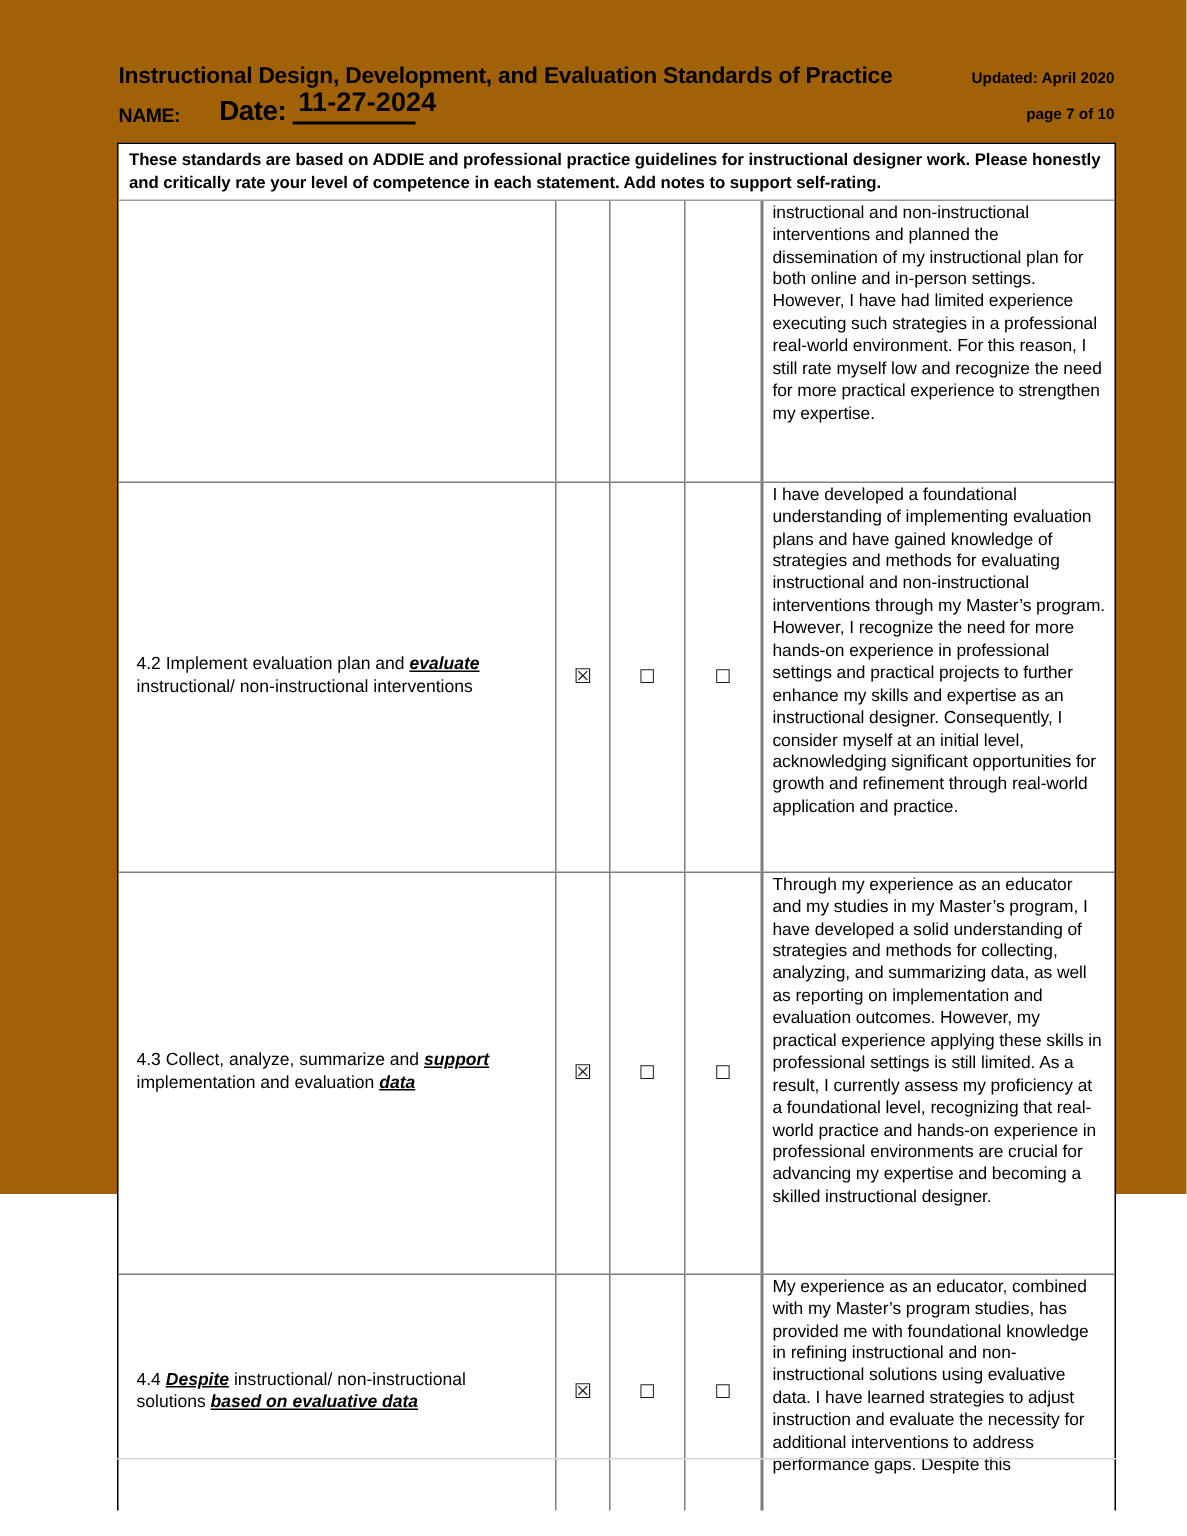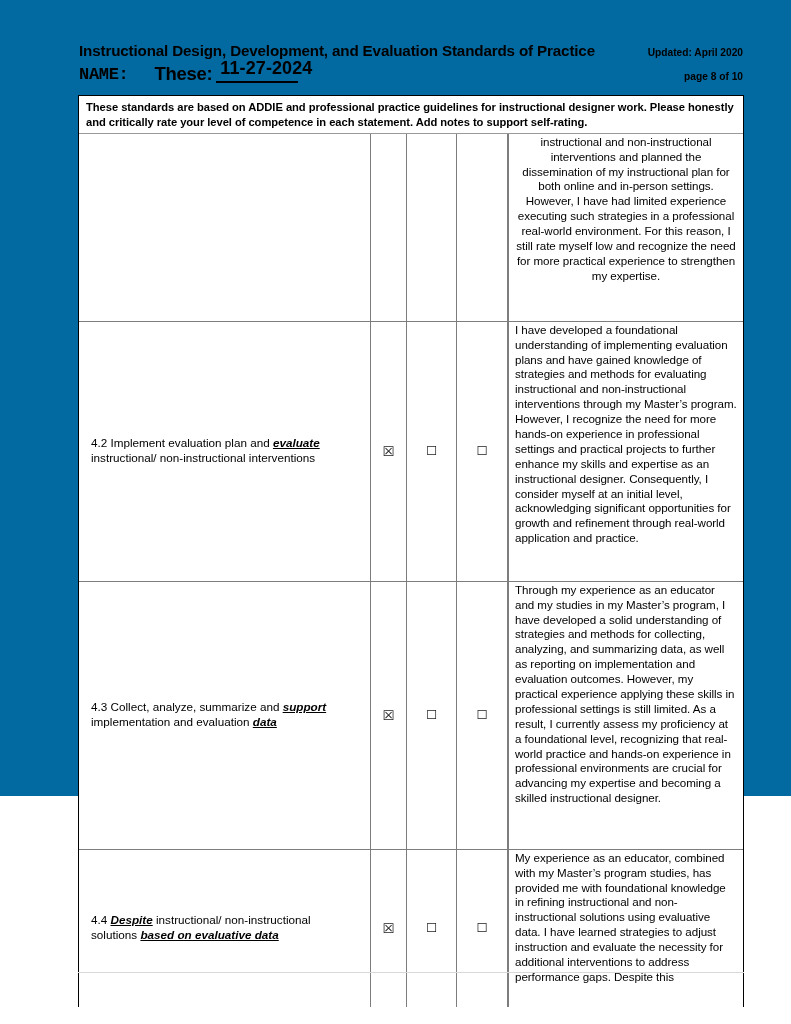--- a/index.html
+++ b/index.html
@@ -11,21 +11,21 @@
     width: 791px; height: 1024px;
     font-family: "Liberation Sans", sans-serif;
     color: #000;
     position: relative;
     overflow: hidden;
   }
   .page {
     position: absolute;
     left: 0; top: 0;
     width: 791px; height: 796px;
-    background: #0369a1;
+    background: #a16207;
   }
 
   
   .header {
     position: absolute;
     left: 79px; top: 42px;
     width: 664px;
   }
   .hdr-row1 {
     display: flex;
@@ -45,25 +45,24 @@
     white-space: nowrap;
     padding-bottom: 1px;
   }
   .hdr-row2 {
     display: flex;
     align-items: flex-end;
     width: 100%;
     margin-top: 4px;
   }
   .name-label {
-    font-size: 17px;
+    font-size: 13px;
     font-weight: bold;
     letter-spacing: -0.3px;
     line-height: 1;
-    font-family: Liberation Mono, monospace;
   }
   .name-line {
     flex: 0 0 auto;
     width: 328px;
     margin-left: 4px;
     border-bottom: 2px solid #000;
     height: 20px;
     position: relative;
   }
   .name-value {
@@ -193,32 +192,32 @@
 
 <div class="page">
 
   <div class="header">
     <div class="hdr-row1">
       <div class="doc-title">Instructional Design, Development, and Evaluation Standards of Practice</div>
       <div class="updated">Updated: April 2020</div>
     </div>
     <div class="hdr-row2">
       <div class="name-label">NAME:</div>
-      <div class="date-label">These:</div>
+      <div class="date-label">Date:</div>
       <div class="date-line">
         <div class="date-value">11-27-2024</div>
       </div>
-      <div class="page-num">page 8 of 10</div>
+      <div class="page-num">page 7 of 10</div>
     </div>
   </div>
 
   <div class="tbl">
     <div class="instr">These standards are based on ADDIE and professional practice guidelines for instructional designer work. Please honestly and critically rate your level of competence in each statement. Add notes to support self-rating.</div>
     <div class="rows" id="table-body">
-        <div class="row partial-top" style="height: 188px; text-align: center;">
+        <div class="row partial-top" style="height: 188px;">
           <div class="col-stmt"></div>
           <div class="col-cb "></div>
           <div class="col-cb w2"></div>
           <div class="col-cb w3"></div>
           <div class="col-notes">
             <div>instructional and non-instructional interventions and planned the dissemination of my instructional plan for both online and in-person settings. However, I have had limited experience executing such strategies in a professional real-world environment. For this reason, I still rate myself low and recognize the need for more practical experience to strengthen my expertise.</div>
           </div>
         </div>
         <div class="row" style="height: 260px;">
           <div class="col-stmt">

